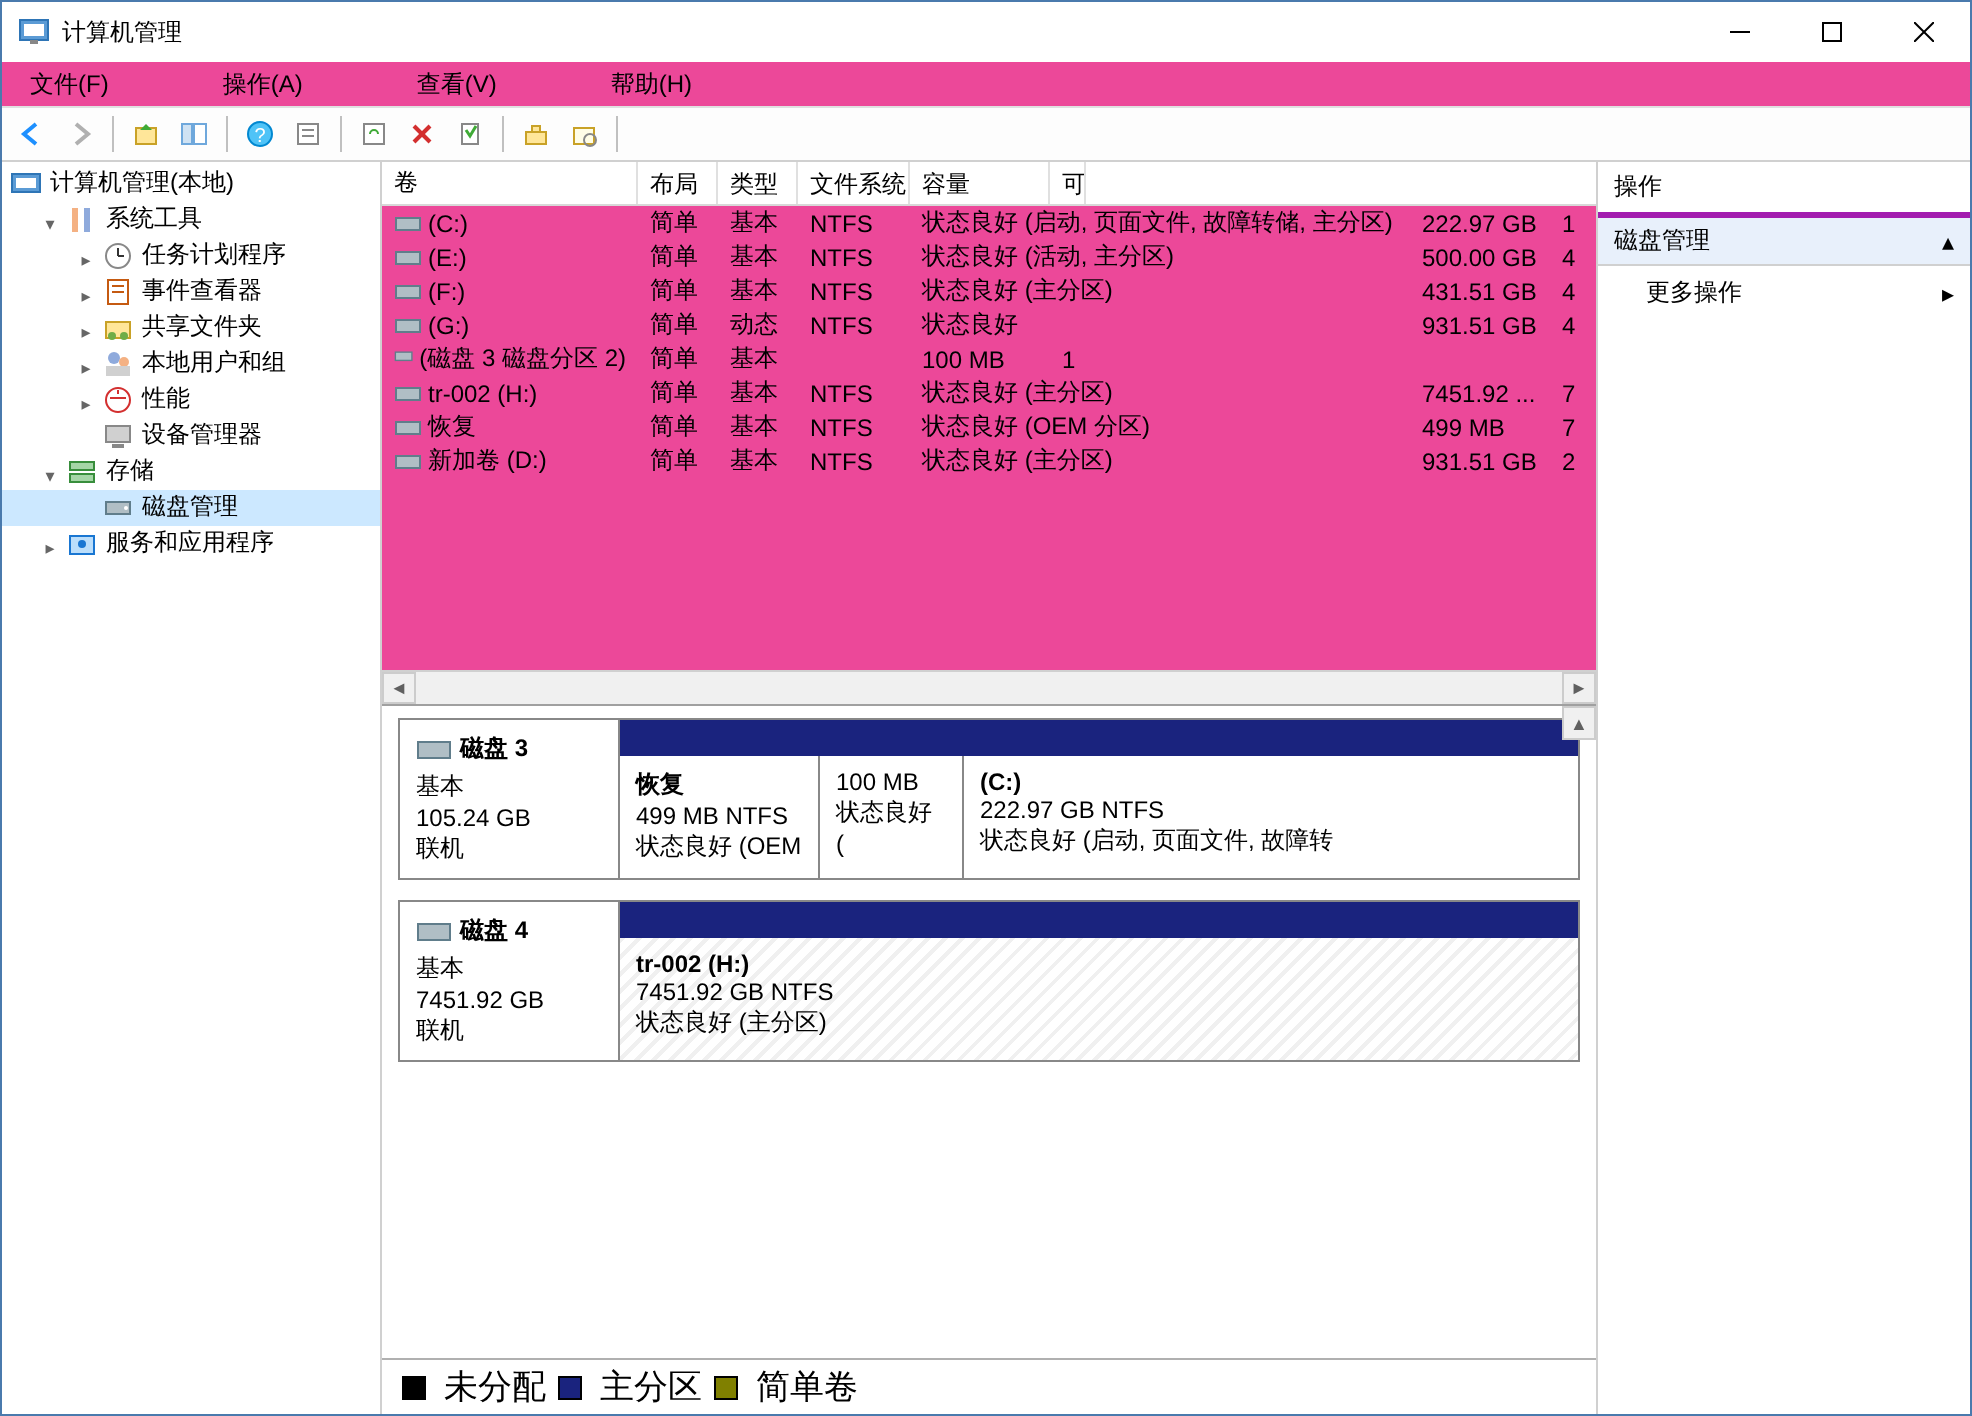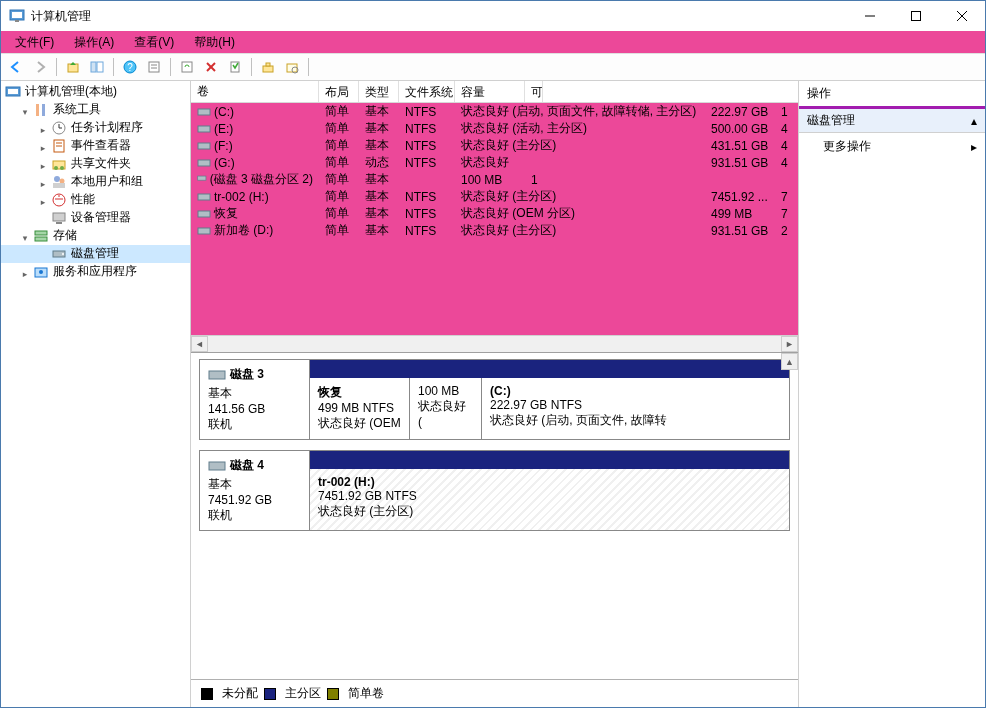--- a/index.html
+++ b/index.html
@@ -3,21 +3,21 @@
 <meta charset="utf-8">
 <style>
 * { box-sizing: border-box; margin: 0; padding: 0; }
 body { font-family: "Microsoft YaHei", "Segoe UI", Tahoma, sans-serif; font-size: 12px; background: #fff; overflow: hidden; width: 986px; height: 708px; }
 .window { width: 986px; height: 708px; border: 1px solid #4a7aad; display: flex; flex-direction: column; background: #ec4899; }
 .titlebar { height: 30px; display: flex; align-items: center; padding: 0 0 0 8px; background: #fff; }
 .titlebar-icon { width: 16px; height: 16px; margin-right: 6px; }
 .titlebar-title { flex: 1; font-size: 12px; color: #000; }
 .winbtns { display: flex; }
 .winbtn { width: 46px; height: 30px; display: flex; align-items: center; justify-content: center; color: #000; }
-.menubar { height: 22px; display: flex; align-items: flex-end; padding: 0 4px; font-size: 12px; }
+.menubar { height: 22px; display: flex; align-items: flex-end; padding: 0 4px; font-size: 12px; gap: 37px; }
 .menubar span { padding: 2px 10px; cursor: default; }
 .toolbar { height: 28px; display: flex; align-items: center; padding: 2px 4px; border-top: 1px solid #e0e0e0; border-bottom: 1px solid #d0d0d0; gap: 2px; background: #fdfdfd; }
 .tbtn { width: 22px; height: 22px; display: flex; align-items: center; justify-content: center; border: 1px solid transparent; }
 .tsep { width: 1px; height: 18px; background: #c0c0c0; margin: 0 3px; }
 .main { flex: 1; display: flex; min-height: 0; }
 .navpane { width: 190px; border-right: 1px solid #d0d0d0; background: #fff; overflow: auto; padding: 2px 0; }
 .tree-item { display: flex; align-items: flex-end; padding: 1px 0 1px 4px; height: 18px; cursor: default; white-space: nowrap; }
 .tree-item.selected { background: #cce8ff; }
 .expander { width: 12px; height: 12px; display: flex; align-items: center; justify-content: center; color: #666; font-size: 9px; margin-right: 2px; }
 .tree-icon { width: 16px; height: 16px; margin-right: 4px; flex-shrink: 0; }
@@ -39,21 +39,21 @@
 .diskrow { display: flex; margin-bottom: 10px; border: 1px solid #888; }
 .diskinfo { width: 110px; padding: 6px 8px; border-right: 1px solid #888; background: #fff; font-size: 12px; }
 .diskinfo .d-hdr { display: flex; align-items: center; margin-bottom: 2px; }
 .diskinfo .d-ico { width: 18px; height: 14px; margin-right: 4px; }
 .diskparts { flex: 1; display: flex; flex-direction: column; }
 .partstrip { height: 18px; background: #1a237e; }
 .parts { flex: 1; display: flex; }
 .part { border-right: 1px solid #888; padding: 6px 8px; font-size: 12px; background: #fff; overflow: hidden; min-height: 60px; }
 .part:last-child { border-right: none; }
 .part.hatched { background-image: repeating-linear-gradient(135deg, #f0f0f0 0, #f0f0f0 2px, #fff 2px, #fff 6px); }
-.legend { height: 28px; border-top: 1px solid #b0b0b0; display: flex; align-items: center; padding: 0 10px; gap: 6px; font-size: 12px; background: #fff; }
+.legend { height: 28px; border-top: 1px solid #b0b0b0; display: flex; align-items: center; padding: 0 10px; gap: 6px; font-size: 17px; background: #fff; }
 .legend .sw { width: 12px; height: 12px; display: inline-block; border: 1px solid #000; margin-right: 3px; vertical-align: middle; }
 .actions { width: 186px; background: #fff; display: flex; flex-direction: column; }
 .actions-hdr { padding: 4px 8px; font-size: 12px; border-bottom: 3px solid #a21caf; background: #fff; }
 .actions-section { background: #e8f0fb; padding: 3px 8px; font-size: 12px; display: flex; justify-content: space-between; align-items: center; border-bottom: 1px solid #d0d0d0; }
 .actions-item { padding: 5px 8px 5px 24px; font-size: 12px; display: flex; justify-content: space-between; align-items: center; }
 .vscroll-stub { position: absolute; right: 0; top: 0; width: 17px; height: 17px; background: #f0f0f0; border: 1px solid #ccc; display: flex; align-items: center; justify-content: center; font-size: 9px; color: #606060; }
 .c-vol { width: 128px; display:flex; align-items:center; }
 .c-layout { width: 40px; }
 .c-type { width: 40px; }
 .c-fs { width: 56px; }
@@ -449,21 +449,21 @@
             <div class="diskinfo">
               <div class="d-hdr">
                   <span class="d-ico">
                     <svg viewBox="0 0 18 14">
                       <rect x="1" y="3" width="16" height="8" fill="#b0bec5" stroke="#607d8b"></rect>
                     </svg>
                   </span>
                   <b>磁盘 3</b>
                 </div>
               <div>基本</div>
-              <div>141.56 GB</div>
+              <div>105.24 GB</div>
               <div>联机</div>
             </div>
             <div class="diskparts">
               <div class="partstrip"></div>
               <div class="parts">
                 <div class="part" style="width:100px">
                   <b>恢复</b>
                   <div>499 MB NTFS</div>
                   <div>状态良好 (OEM</div>
                 </div>

